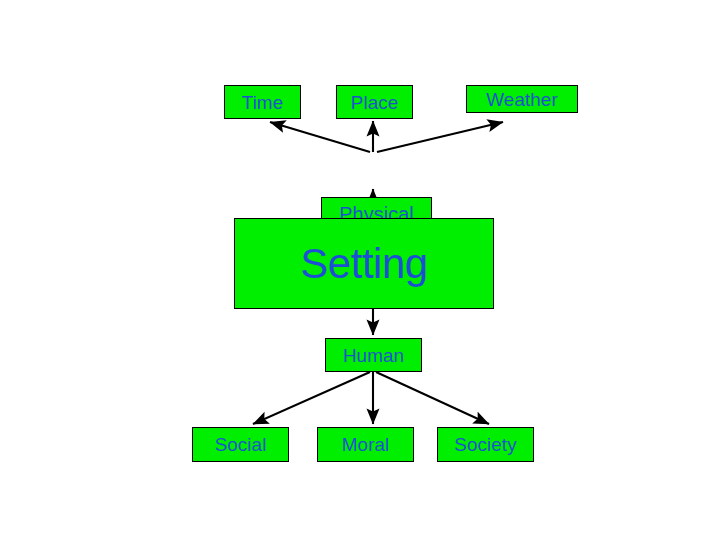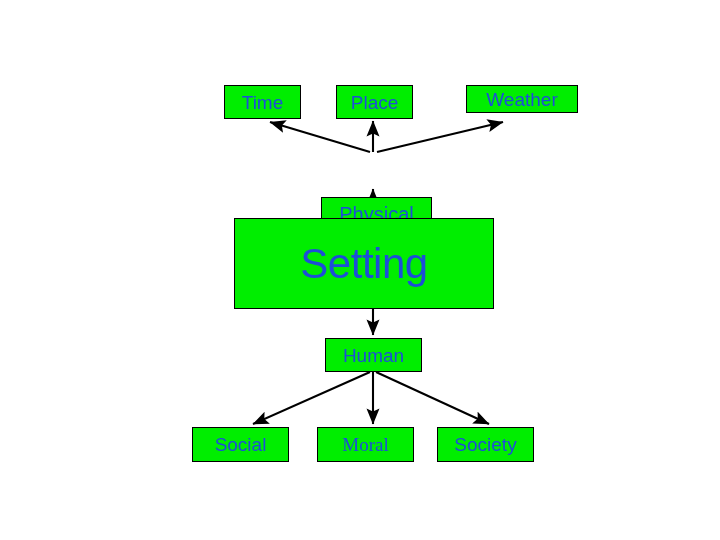--- a/index.html
+++ b/index.html
@@ -56,21 +56,21 @@
     left: 234px; top: 218px; width: 260px; height: 91px;
     font-size: 42px;
   }
   #node-setting .node-label { letter-spacing: -0.5px; }
 
   
   #node-human { left: 325px; top: 338px; width: 97px; height: 34px; font-size: 19px; }
 
   
   #node-social  { left: 192px; top: 427px; width: 97px; height: 35px; font-size: 19px; }
-  #node-moral   { left: 317px; top: 427px; width: 97px; height: 35px; font-size: 19px; font-family: Liberation Serif, serif; }
+  #node-moral   { left: 317px; top: 427px; width: 97px; height: 35px; font-size: 19px; }
   #node-society { left: 437px; top: 427px; width: 97px; height: 35px; font-size: 19px; text-align: center; }
 </style>
 </head>
 <body>
 
 <div id="canvas">
 
   <svg id="arrow-layer" viewBox="0 0 720 540" xmlns="http://www.w3.org/2000/svg">
     <defs>
       <marker id="ah" markerWidth="9" markerHeight="9" refX="7.4" refY="3.1" orient="auto" markerUnits="strokeWidth">

